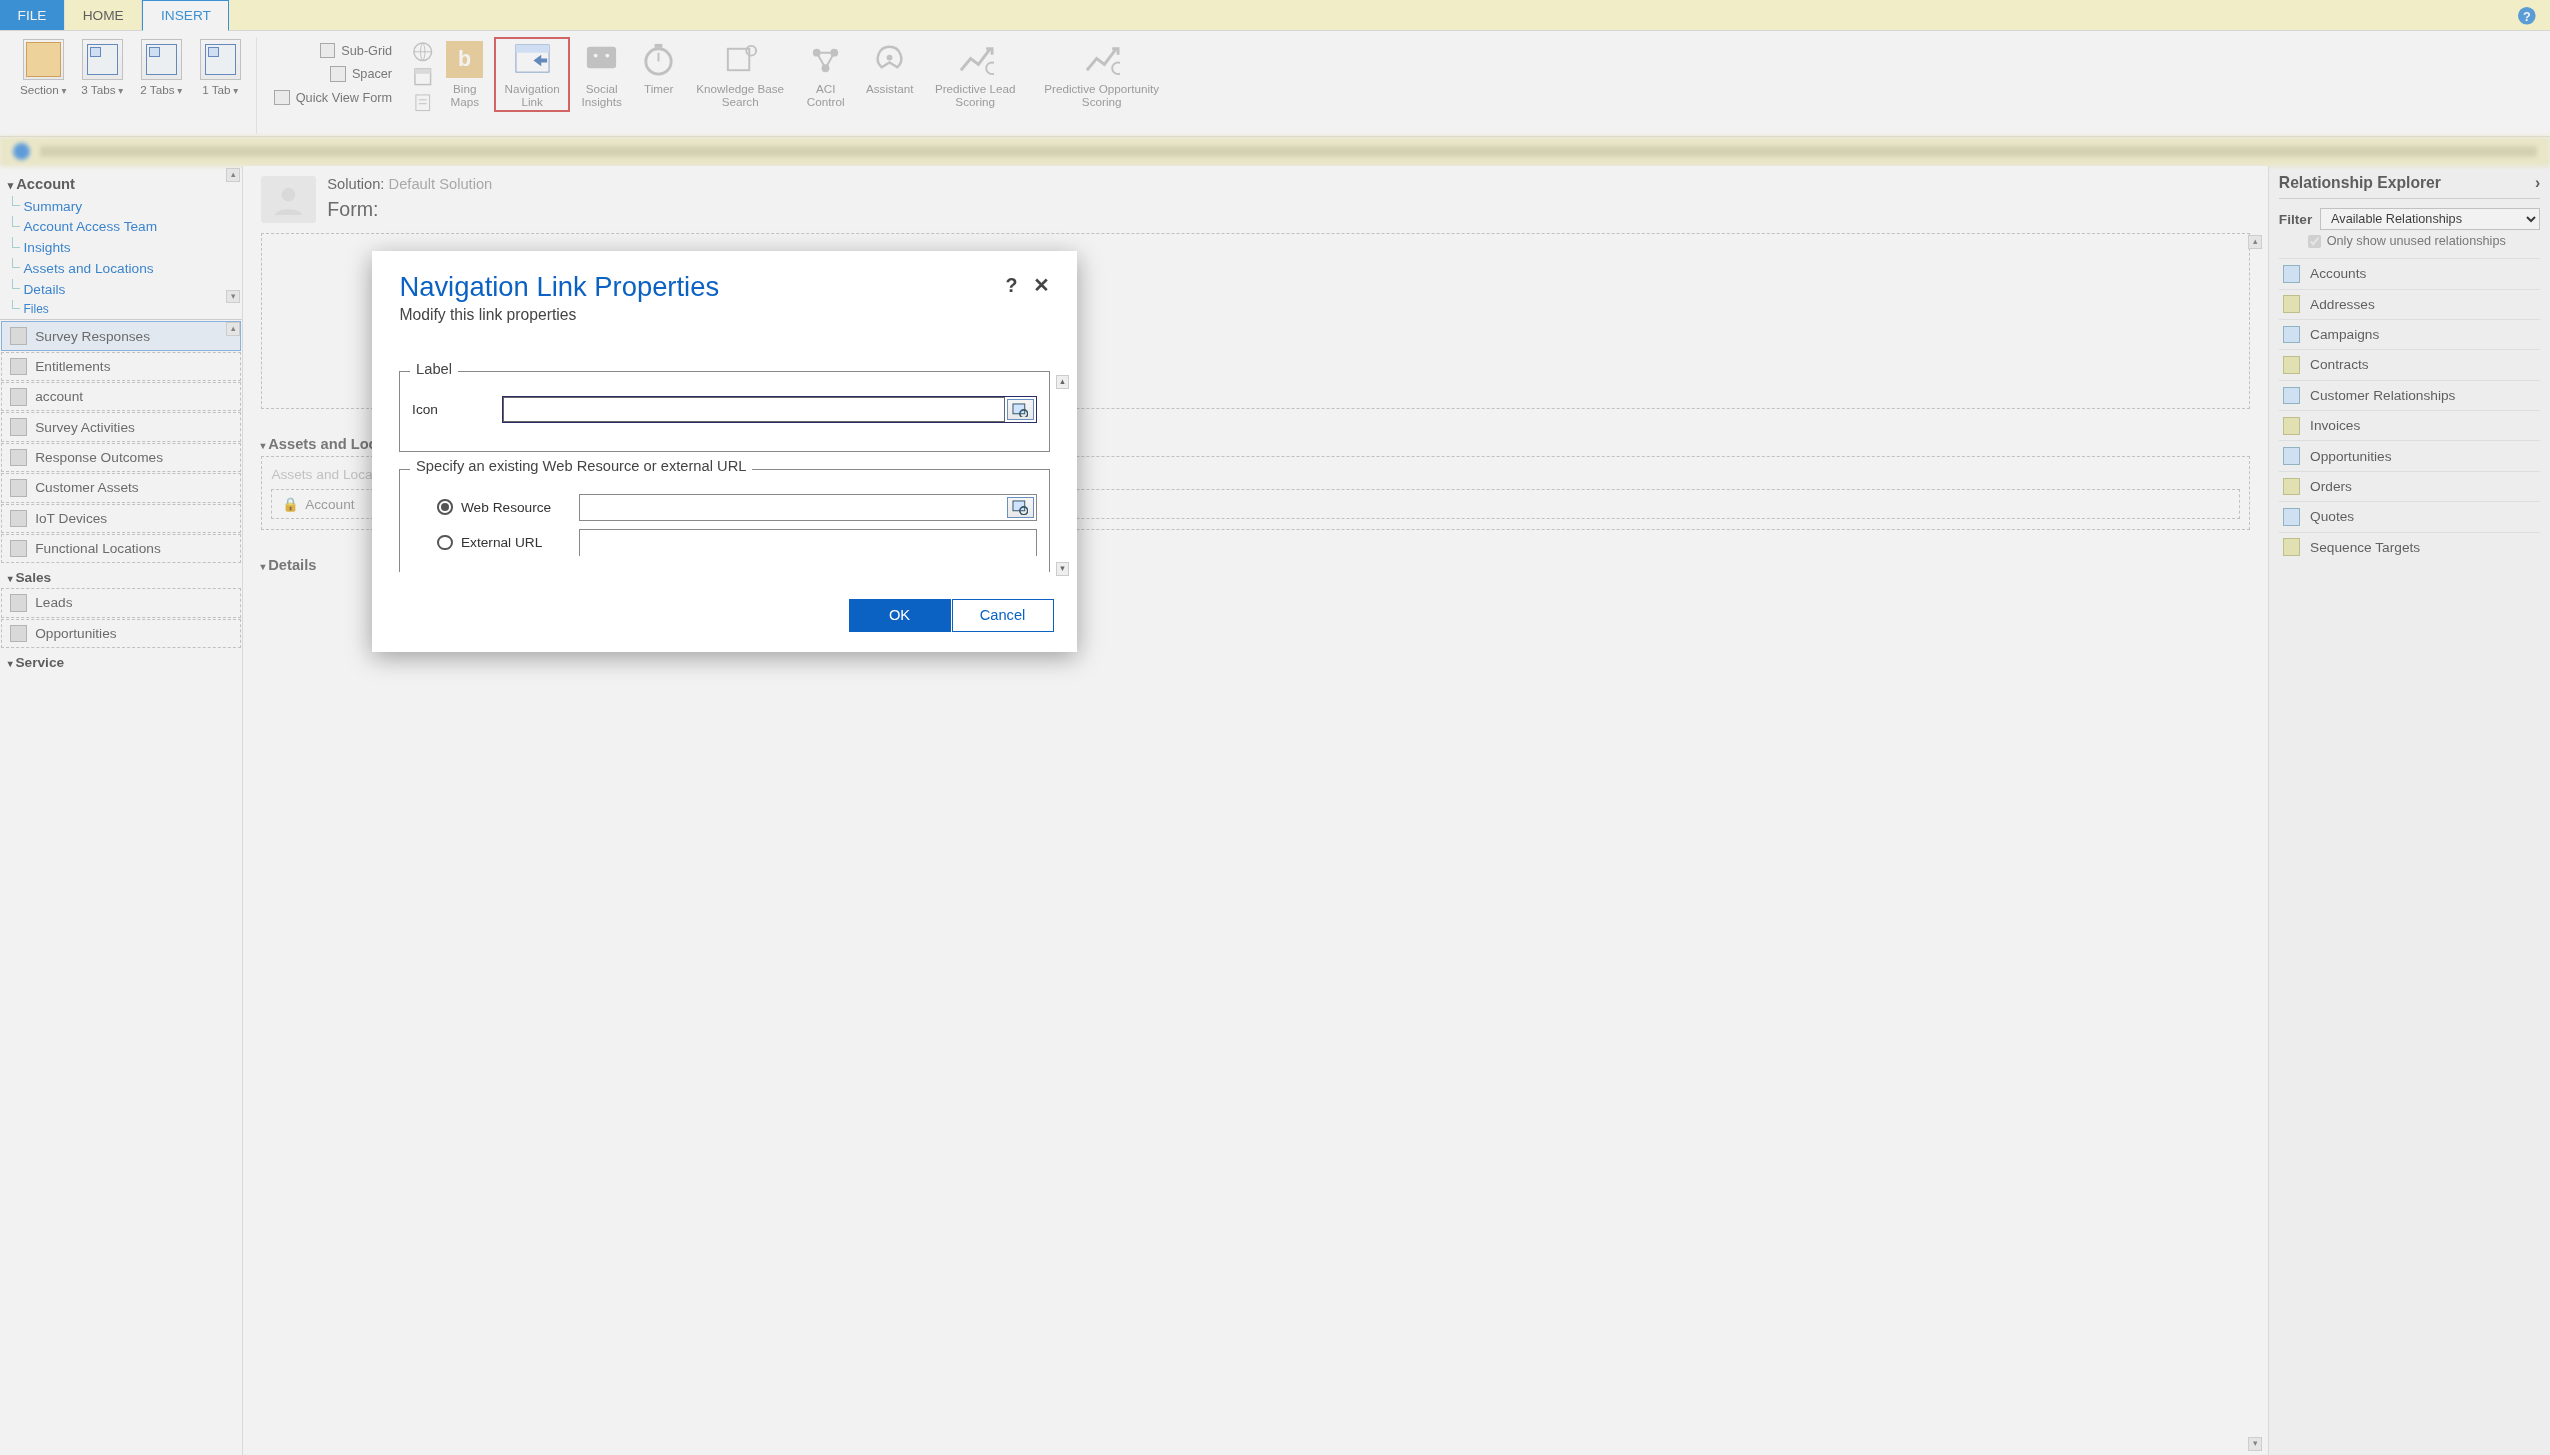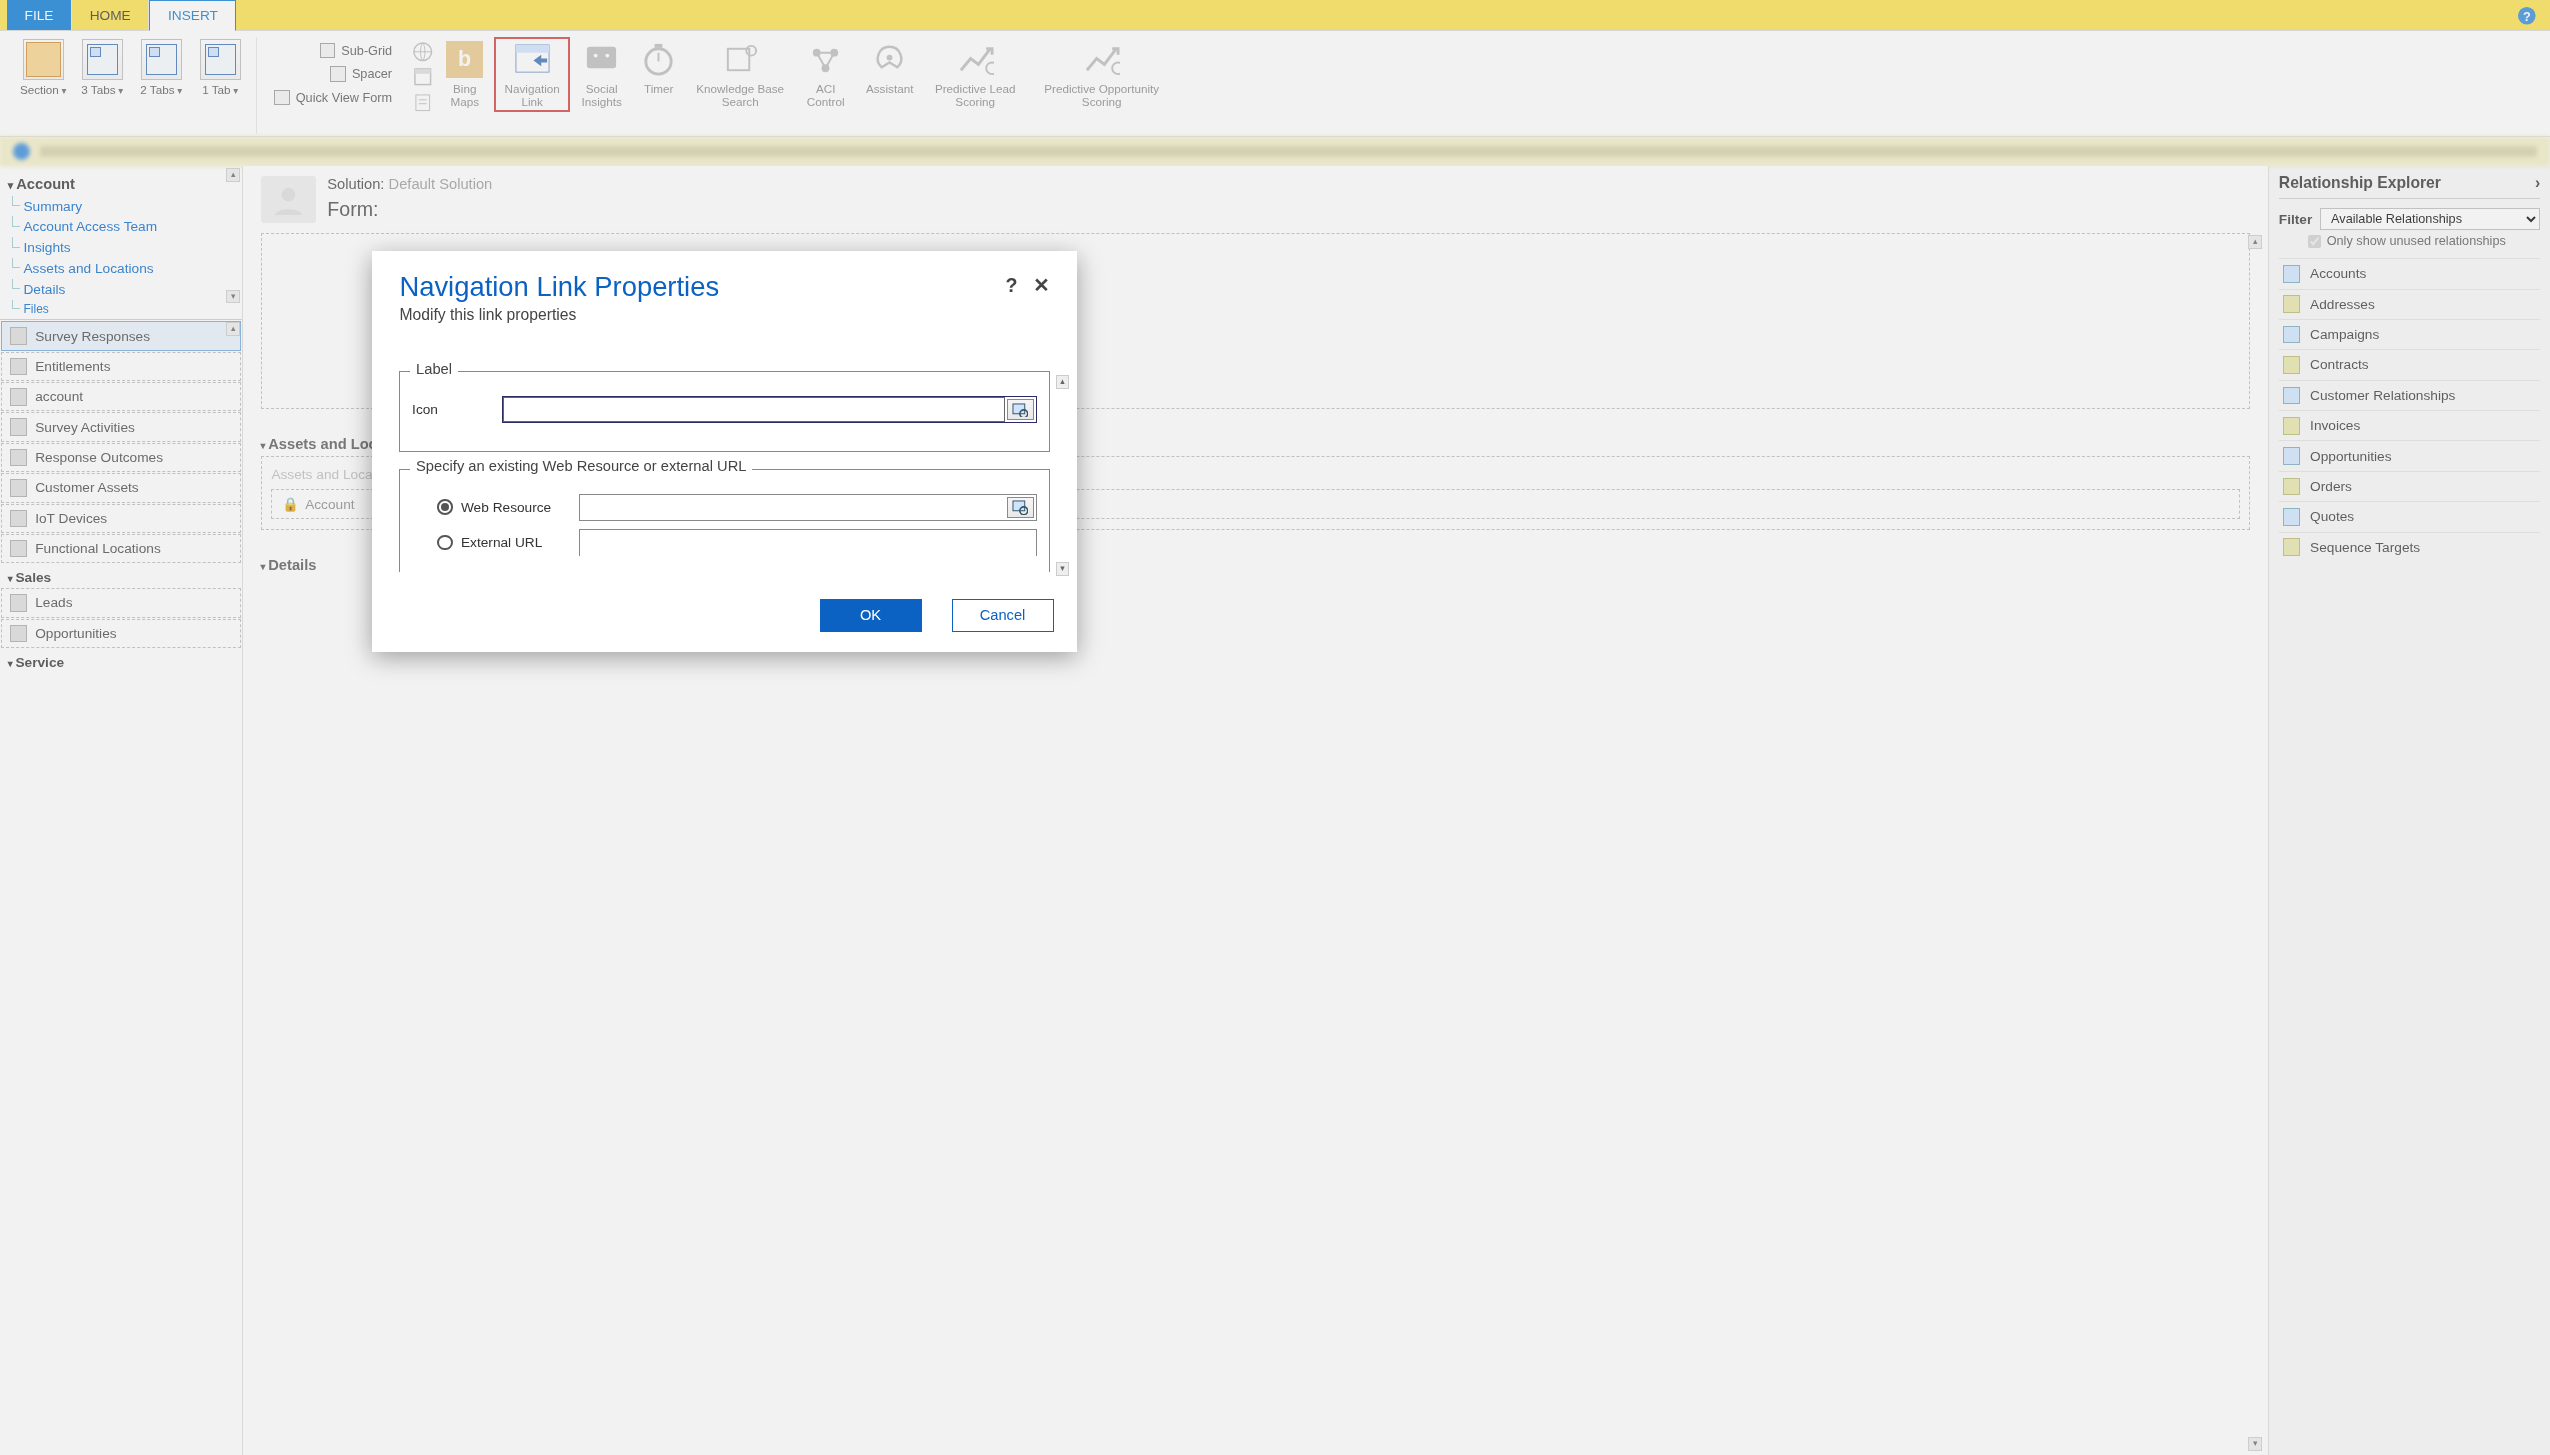--- a/index.html
+++ b/index.html
@@ -2,21 +2,21 @@
 <html><head>
 <meta charset="utf-8">
 <style>
   * { box-sizing: border-box; margin: 0; padding: 0; }
   html, body { width: 100%; height: 100%; font-family: "Segoe UI", Arial, sans-serif; font-size: 13.7px; color: #333; background: #fff; overflow: hidden; }
   
   
   .dim-overlay { position: absolute; inset: 0; background: rgba(210,210,210,0.28); pointer-events: none; z-index: 5; }
   
   
-  .tabbar { display: flex; align-items: stretch; height: 31px; border-bottom: 1px solid #d9d9d9; background: #fde047; padding-left: 7px; }
+  .tabbar { display: flex; align-items: stretch; height: 31px; border-bottom: 1px solid #d9d9d9; background: #fef9c3; }
   .tabbar .tab { padding: 5.9px 17.6px; font-size: 13.7px; cursor: pointer; border-right: 1px solid #e5e5e5; display:flex; align-items:center; }
   .tabbar .tab.file { background: #0078d4; color: #fff; font-weight: 500; }
   .tabbar .tab.active { color: #0078d4; border: 1px solid #0078d4; border-bottom: 1px solid #fff; margin-bottom: -1px; background:#fff; }
   .help-icon { margin-left: auto; padding: 5.9px 13.7px; color: #0078d4; font-size: 17.6px; }
   
   
   .ribbon { display: flex; align-items: flex-start; padding: 5.9px 7.8px 2px 7.8px; border-bottom: 1px solid #d9d9d9; height: 106px; background:#fff; }
   .ribbon-group { display: flex; flex-direction: column; height: 100%; border-right: 1px solid #e6e6e6; padding: 0 5.9px; }
   .ribbon-group:last-child { border-right:none; }
   .ribbon-row { display: flex; }
@@ -93,21 +93,21 @@
   .fld-row .req { color:#d22; }
   .fld-row input[type=text] { flex:1; border:1px solid #666; height:25.5px; padding:2px 5.9px; font-size:12.7px; }
   .lookup-wrap { flex:1; display:flex; border:1px solid #2b2b66; height:27.4px; }
   .lookup-wrap.light { border-color:#888; }
   .lookup-wrap input { flex:1; border:none; padding:2px 5.9px; font-size:12.7px; }
   .lookup-wrap .lk-btn { width:27.4px; border-left:1px solid #888; background:linear-gradient(#f6f6f6,#e8e8e8); display:flex; align-items:center; justify-content:center; color:#356; font-size:13.7px; cursor:pointer; border:1px solid #6a90c2; margin:2px; }
   .radio-row { display:flex; align-items:center; gap:7.8px; margin:7.8px 0; }
   .radio { width:15.7px; height:15.7px; border:2px solid #555; border-radius:50%; display:inline-flex; align-items:center; justify-content:center; }
   .radio.checked::after { content:""; width:7.8px; height:7.8px; background:#555; border-radius:50%; }
   .modal-scroll { position:absolute; right:3.9px; top:43px; bottom:11.7px; width:17.6px; display:flex; flex-direction:column; justify-content:space-between; }
-  .modal-ftr { display:flex; justify-content:flex-end; gap:30px; padding:11.7px 23.5px 19.6px 23.5px; }
+  .modal-ftr { display:flex; justify-content:flex-end; gap:1px; padding:11.7px 23.5px 19.6px 23.5px; }
   .btn { min-width:102px; height:33px; font-size:14.7px; border:1px solid #ccc; background:#fff; cursor:pointer; }
   .btn.primary { background:#0b62c3; color:#fff; border-color:#0b62c3; }
   .btn.secondary { border-color:#0b62c3; color:#0b62c3; }
   
   svg { display:block; }
 </style>
 </head>
 <body>
 
 <div class="tabbar">

